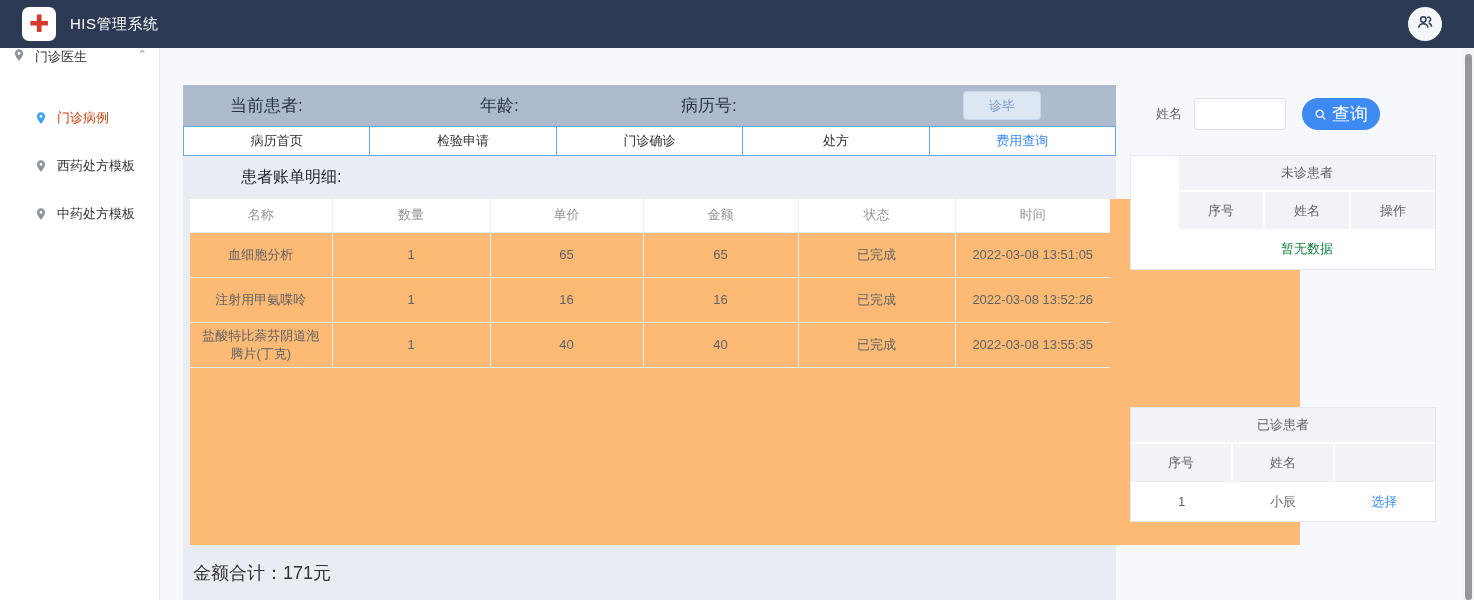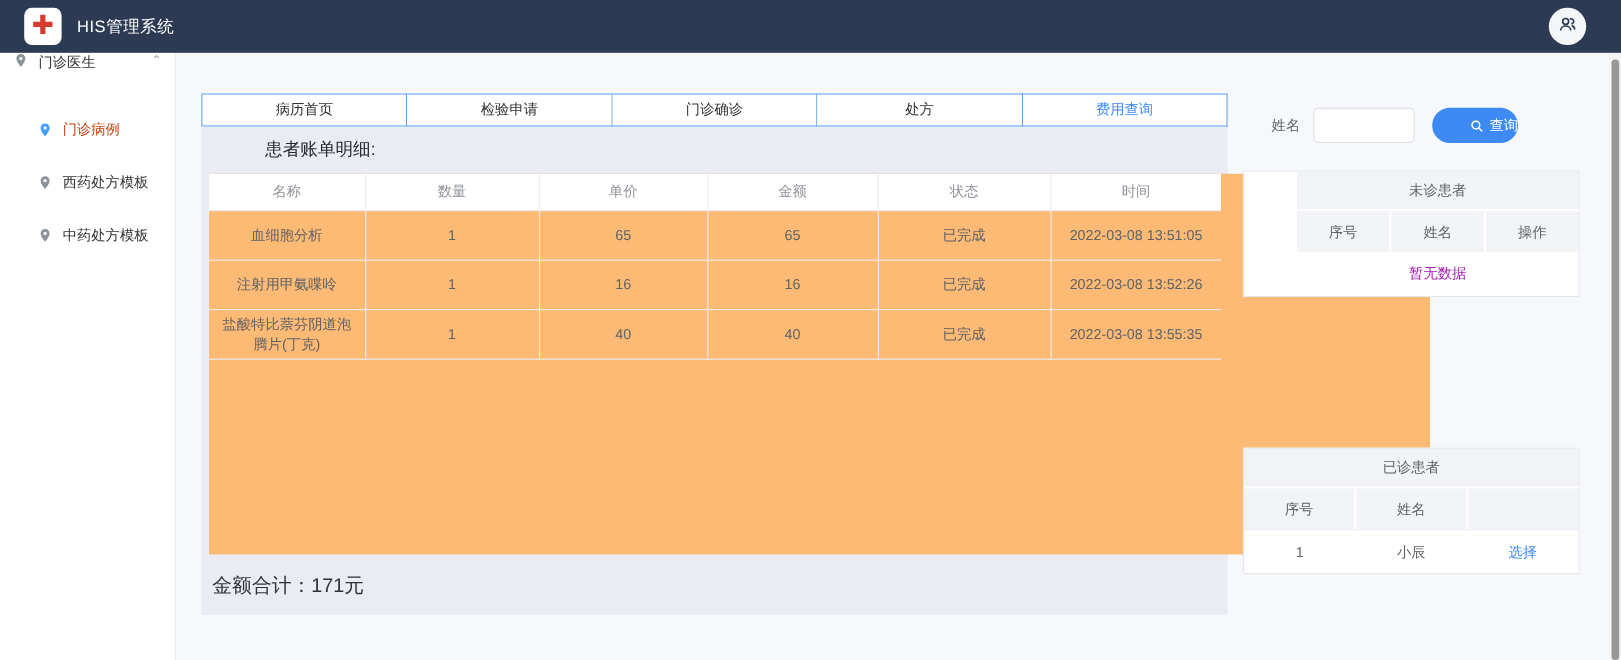--- a/index.html
+++ b/index.html
@@ -59,35 +59,35 @@
   .sel-char { background:#3d8cf5; color:#e8f1fd; }
   .bill-total { margin-top:16px; font-size:18px; color:#303133; }
 
   
   .right-panel { position:absolute; left:1130px; top:85px; width:307px; }
   .search-row { display:flex; align-items:center; height:32px; margin:13px 0 0 26px; }
   .search-label { font-size:13px; color:#606266; margin-right:12px; }
   .search-input { width:92px; height:32px; border:1px solid #dcdfe6; border-radius:4px;
     background:#ffffff; padding:0 8px; font-size:13px; color:#303133; outline:none; }
   .search-btn { margin-left:16px; width:78px; height:32px; background:#3d8af2;
-    border:none; border-radius:16px; color:#ffffff; font-size:13px; cursor:pointer;
-    display:flex; align-items:center; justify-content:flex-end; gap:5px; }
+    border:none; border-radius:16px; color:#ffffff; font-size:18px; cursor:pointer;
+    display:flex; align-items:center; justify-content:center; gap:5px; }
   .search-btn svg { display:block; }
 
   .mini-card { width:306px; background:#ffffff; border:1px solid #e4e7ed; }
   .mini-card.pending { margin-top:25px;padding-left:48px; }
   .mini-card.seen { margin-top:137px; }
   .mini-title { height:36px; background:#f1f3f6; border-bottom:2px solid #ffffff;
     display:flex; align-items:center; justify-content:center; font-size:13px; color:#606266; }
   .mini-head { display:flex; height:37px; }
   .mini-head .hc { flex:1; background:#f1f3f6; border-right:2px solid #ffffff;
     display:flex; align-items:center; justify-content:center; font-size:13px; color:#606266; }
   .mini-head .hc:last-child { border-right:none; }
   .mini-empty { height:40px; display:flex; align-items:center; justify-content:center;
-    font-size:13px; color:#a21caf; }
+    font-size:13px; color:#15803d; }
   .mini-row { display:flex; height:40px; border-top:1px solid #ebeef5; }
   .mini-row .rc { flex:1; display:flex; align-items:center; justify-content:center;
     font-size:13px; color:#606266; }
   .mini-row .rc.link { color:#3d8af2; cursor:pointer; }
 
   
   .vscroll-track { position:absolute; right:0; top:48px; width:11px; height:552px; background:#f4f4f4; }
   .vscroll-thumb { position:absolute; right:2px; top:6px; width:7px; height:546px;
     background:#979797; border-radius:4px; }
 </style>
@@ -144,20 +144,26 @@
         <svg width="14" height="14" viewBox="0 0 24 24" fill="#8c939d">
           <path d="M12 2C8.1 2 5 5.1 5 9c0 5.2 7 13 7 13s7-7.8 7-13c0-3.9-3.1-7-7-7zm0 9.6A2.6 2.6 0 1 1 12 6.4a2.6 2.6 0 0 1 0 5.2z"></path>
         </svg>
       </span>
       <span>中药处方模板</span>
     </div>
   </aside>
 
   <section class="content">
 
+    <div class="patient-bar">
+      <span class="pb-label pb-current">当前患者:</span>
+      <span class="pb-label pb-age">年龄:</span>
+      <span class="pb-label pb-record">病历号:</span>
+      <button class="finish-btn">诊毕</button>
+    </div>
 
     <nav class="tabs">
       <div class="tab">病历首页</div>
       <div class="tab">检验申请</div>
       <div class="tab">门诊确诊</div>
       <div class="tab">处方</div>
       <div class="tab active">费用查询</div>
     </nav>
 
     <div class="billing">

